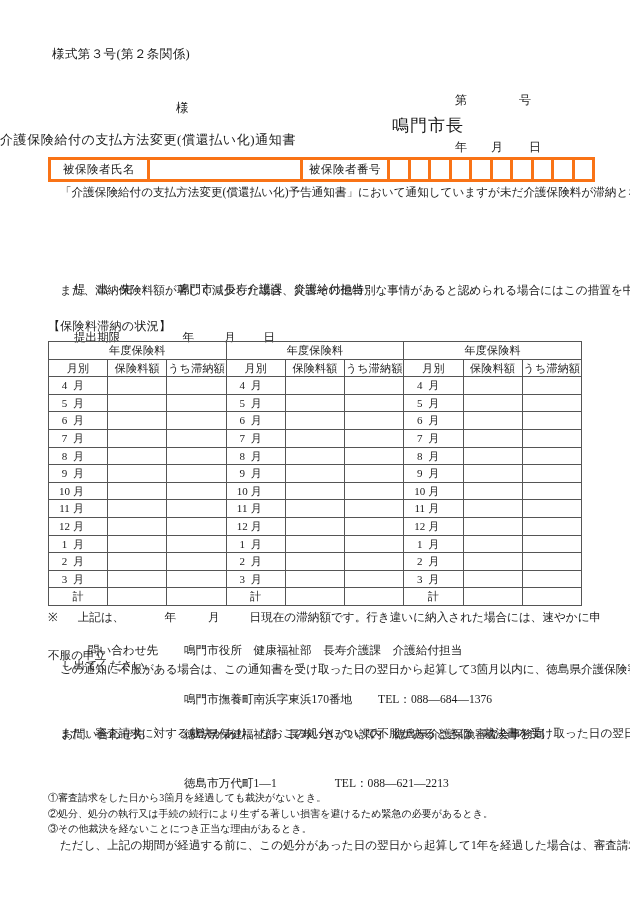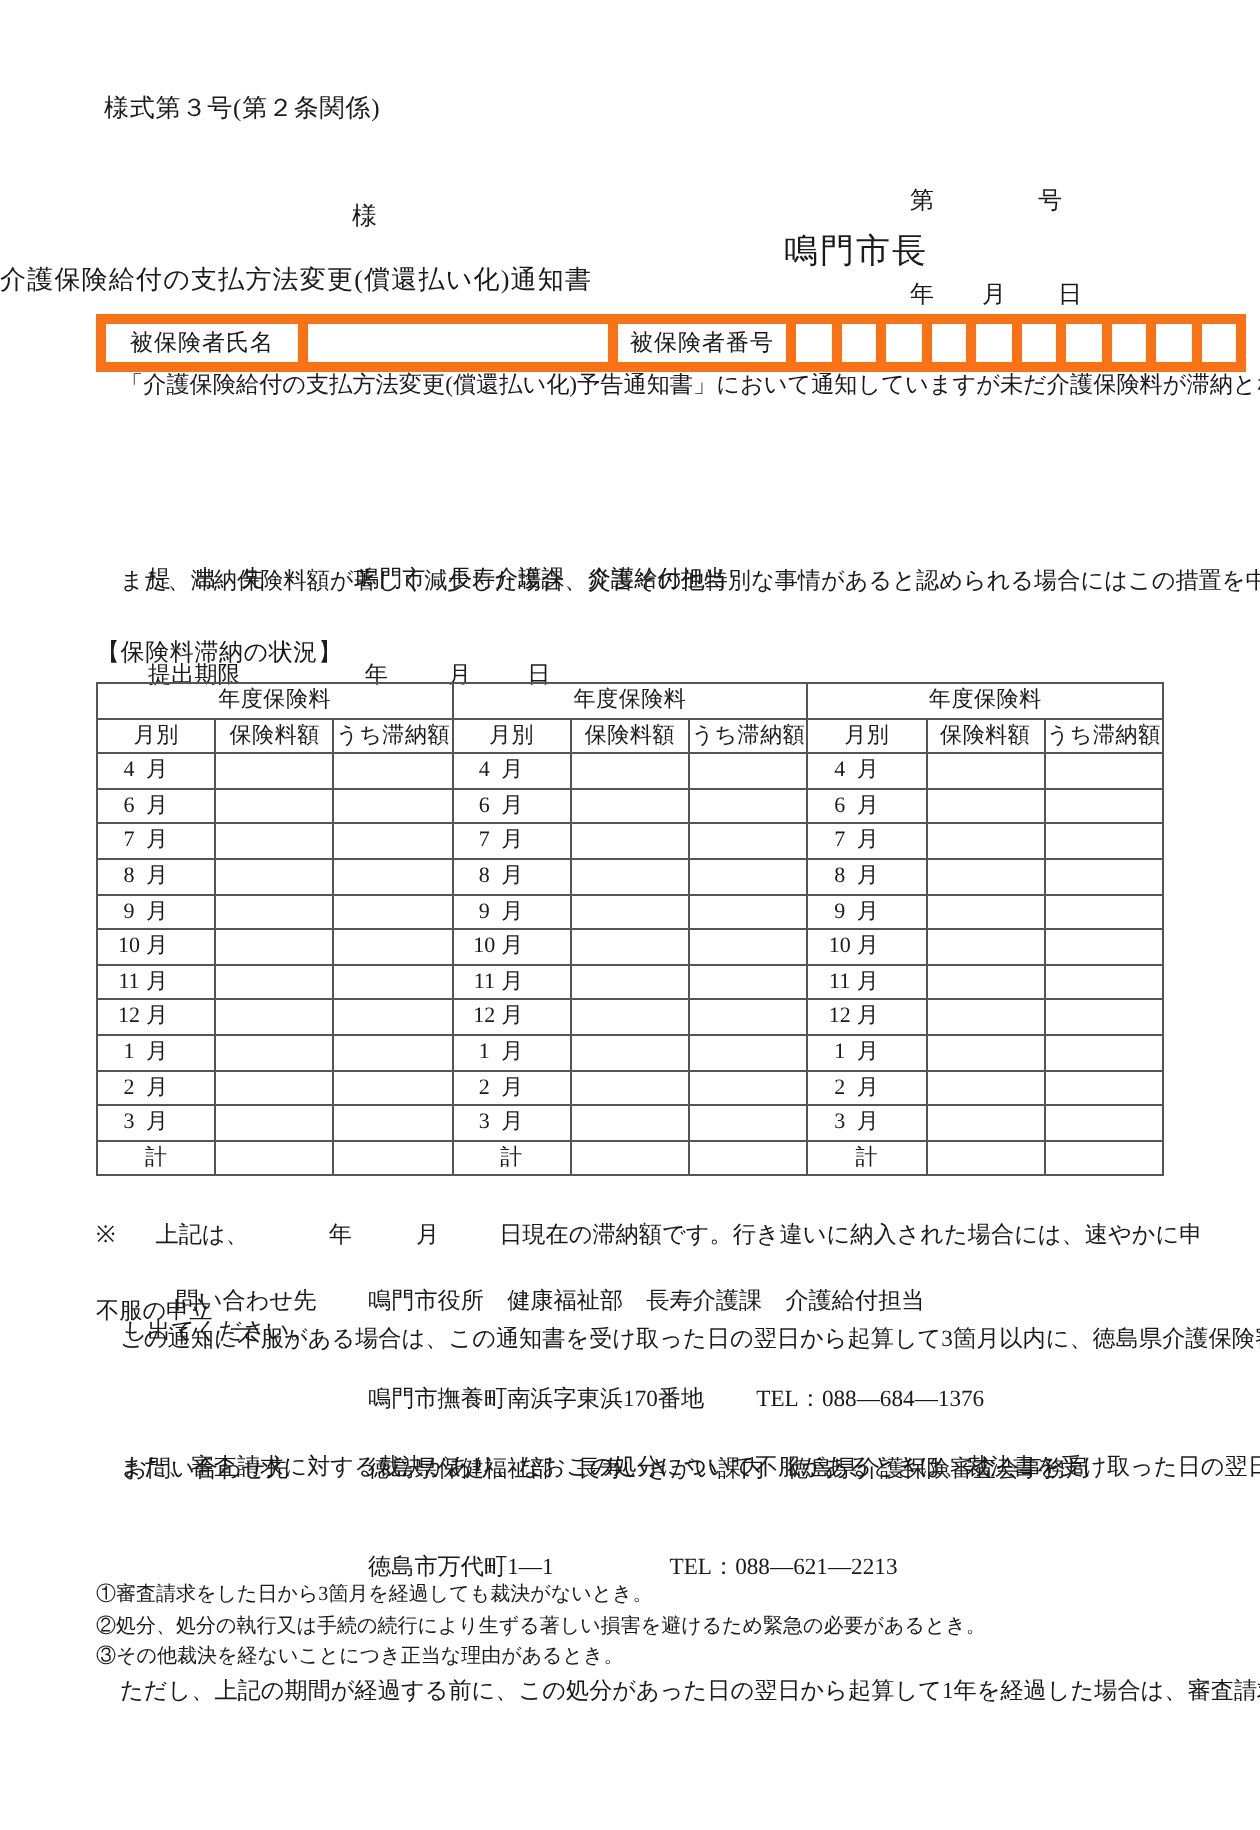--- a/index.html
+++ b/index.html
@@ -43,21 +43,21 @@
   
   #name-number-table {
     position: absolute;
     left: 48px;
     top: 157px;
     width: 533px;
     border-collapse: collapse;
     table-layout: fixed;
   }
   #name-number-table td {
-    border: 5px solid #f97316;
+    border: 3px solid #f97316;
     height: 19px;
     font-size: 11.5px;
     text-align: center;
     padding: 0;
     letter-spacing: .5px;
     margin-left: 31px;
   }
   td.lbl { width: 96px; }
   td.name-blank { width: 150px; border-left: none; }
   td.num-lbl { width: 84px; }
@@ -210,20 +210,31 @@
           <td class="amt"></td>
           <td class="arr"></td>
           <td class="month grp-sep"><span class="mnum">4</span><span>月</span></td>
           <td class="amt"></td>
           <td class="arr"></td>
           <td class="month grp-sep"><span class="mnum">4</span><span>月</span></td>
           <td class="amt"></td>
           <td class="arr"></td>
         </tr>
         <tr>
+          <td class="month"><span class="mnum">5</span><span>月</span></td>
+          <td class="amt"></td>
+          <td class="arr"></td>
+          <td class="month grp-sep"><span class="mnum">5</span><span>月</span></td>
+          <td class="amt"></td>
+          <td class="arr"></td>
+          <td class="month grp-sep"><span class="mnum">5</span><span>月</span></td>
+          <td class="amt"></td>
+          <td class="arr"></td>
+        </tr>
+        <tr>
           <td class="month"><span class="mnum">6</span><span>月</span></td>
           <td class="amt"></td>
           <td class="arr"></td>
           <td class="month grp-sep"><span class="mnum">6</span><span>月</span></td>
           <td class="amt"></td>
           <td class="arr"></td>
           <td class="month grp-sep"><span class="mnum">6</span><span>月</span></td>
           <td class="amt"></td>
           <td class="arr"></td>
         </tr>

